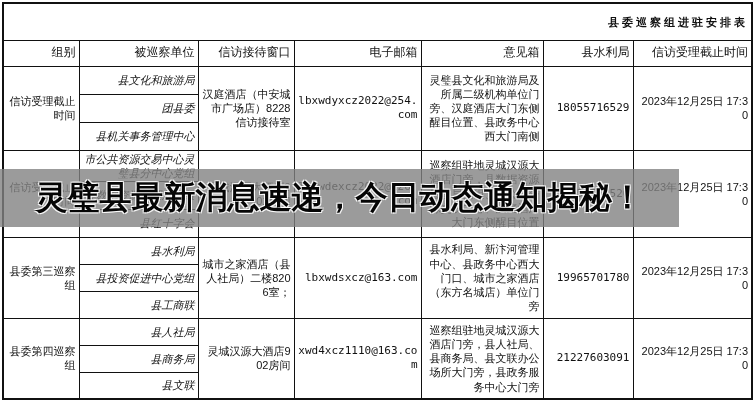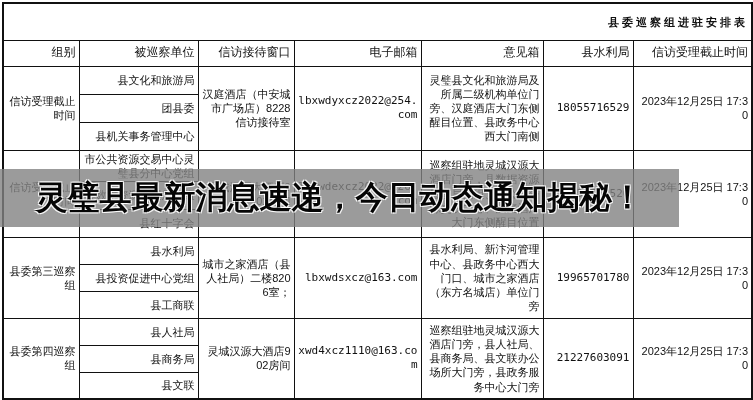--- a/index.html
+++ b/index.html
@@ -30,21 +30,21 @@
   }
   td.title-cell {
     font-size: 22px;
     font-weight: bold;
     letter-spacing: 3px;
     height: 37px;
     color: #000;
   }
   tr.hdr th { font-size: 12px; font-weight: normal; height: 26px; margin-left: 16px; }
   td.group-cell { font-size: 12px; width: 76px; }
-  td.unit-cell { font-size: 11px; }
+  td.unit-cell { font-size: 11px; font-style: italic; }
   td.email-cell, td.phone-cell {
     font-family: "DejaVu Sans Mono", "Liberation Mono", monospace;
     font-size: 10px;
   }
   td.phone-cell { font-size: 11px; }
   td.deadline-cell { font-size: 11px; }
   tr.g12 { height: 28px; }
   tr.g34 { height: 27px; }
 
   .overlay-band {

